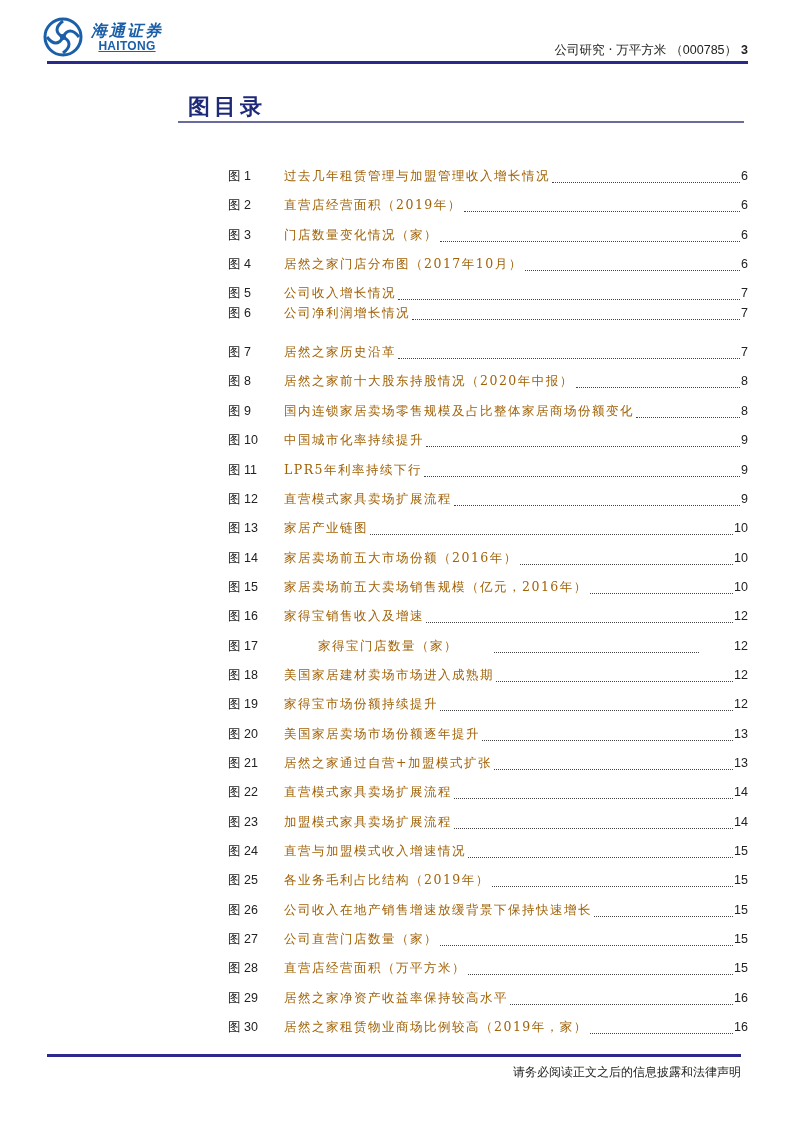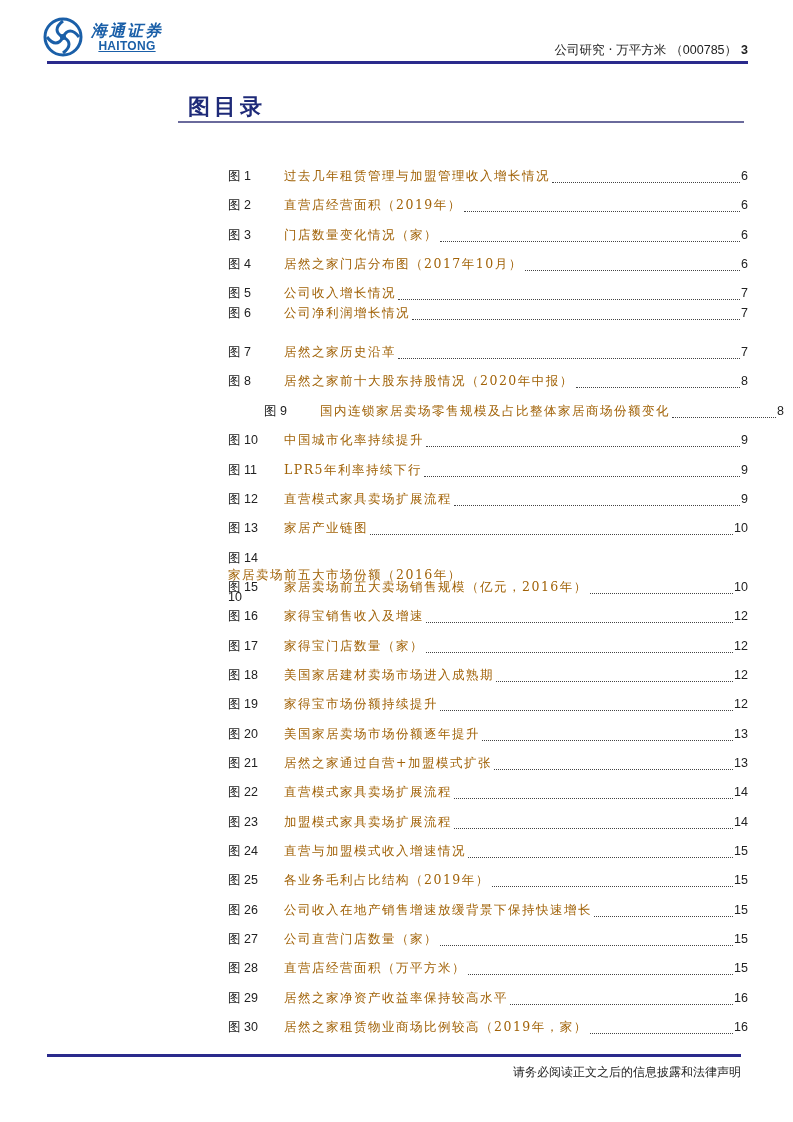--- a/index.html
+++ b/index.html
@@ -111,21 +111,21 @@
       <span class="fig-title">居然之家历史沿革</span>
       <span class="leader"></span>
       <span class="fig-page">7</span>
     </div>
     <div class="toc-row" style="top: 205.45px;">
       <span class="fig-label"><span class="zh">图</span> <span>8</span></span>
       <span class="fig-title">居然之家前十大股东持股情况（2020年中报）</span>
       <span class="leader"></span>
       <span class="fig-page">8</span>
     </div>
-    <div class="toc-row" style="top: 234.8px; margin-left: 36px;">
+    <div class="toc-row" style="top: 234.8px;">
       <span class="fig-label"><span class="zh">图</span> <span>9</span></span>
       <span class="fig-title">国内连锁家居卖场零售规模及占比整体家居商场份额变化</span>
       <span class="leader"></span>
       <span class="fig-page">8</span>
     </div>
     <div class="toc-row" style="top: 264.15px;">
       <span class="fig-label"><span class="zh">图</span> <span>10</span></span>
       <span class="fig-title">中国城市化率持续提升</span>
       <span class="leader"></span>
       <span class="fig-page">9</span>
@@ -141,39 +141,39 @@
       <span class="fig-title">直营模式家具卖场扩展流程</span>
       <span class="leader"></span>
       <span class="fig-page">9</span>
     </div>
     <div class="toc-row" style="top: 352.2px;">
       <span class="fig-label"><span class="zh">图</span> <span>13</span></span>
       <span class="fig-title">家居产业链图</span>
       <span class="leader"></span>
       <span class="fig-page">10</span>
     </div>
-    <div class="toc-row" style="top: 381.55px; flex-direction: column;">
+    <div class="toc-row" style="top: 381.55px;">
       <span class="fig-label"><span class="zh">图</span> <span>14</span></span>
       <span class="fig-title">家居卖场前五大市场份额（2016年）</span>
       <span class="leader"></span>
       <span class="fig-page">10</span>
     </div>
     <div class="toc-row" style="top: 410.9px;">
       <span class="fig-label"><span class="zh">图</span> <span>15</span></span>
       <span class="fig-title">家居卖场前五大卖场销售规模（亿元，2016年）</span>
       <span class="leader"></span>
       <span class="fig-page">10</span>
     </div>
     <div class="toc-row" style="top: 440.25px;">
       <span class="fig-label"><span class="zh">图</span> <span>16</span></span>
       <span class="fig-title">家得宝销售收入及增速</span>
       <span class="leader"></span>
       <span class="fig-page">12</span>
     </div>
-    <div class="toc-row" style="top: 469.6px;">
+    <div class="toc-row" style="top: 469.6px; gap: 34px;">
       <span class="fig-label"><span class="zh">图</span> <span>17</span></span>
       <span class="fig-title">家得宝门店数量（家）</span>
       <span class="leader"></span>
       <span class="fig-page">12</span>
     </div>
     <div class="toc-row" style="top: 498.95px;">
       <span class="fig-label"><span class="zh">图</span> <span>18</span></span>
       <span class="fig-title">美国家居建材卖场市场进入成熟期</span>
       <span class="leader"></span>
       <span class="fig-page">12</span>

